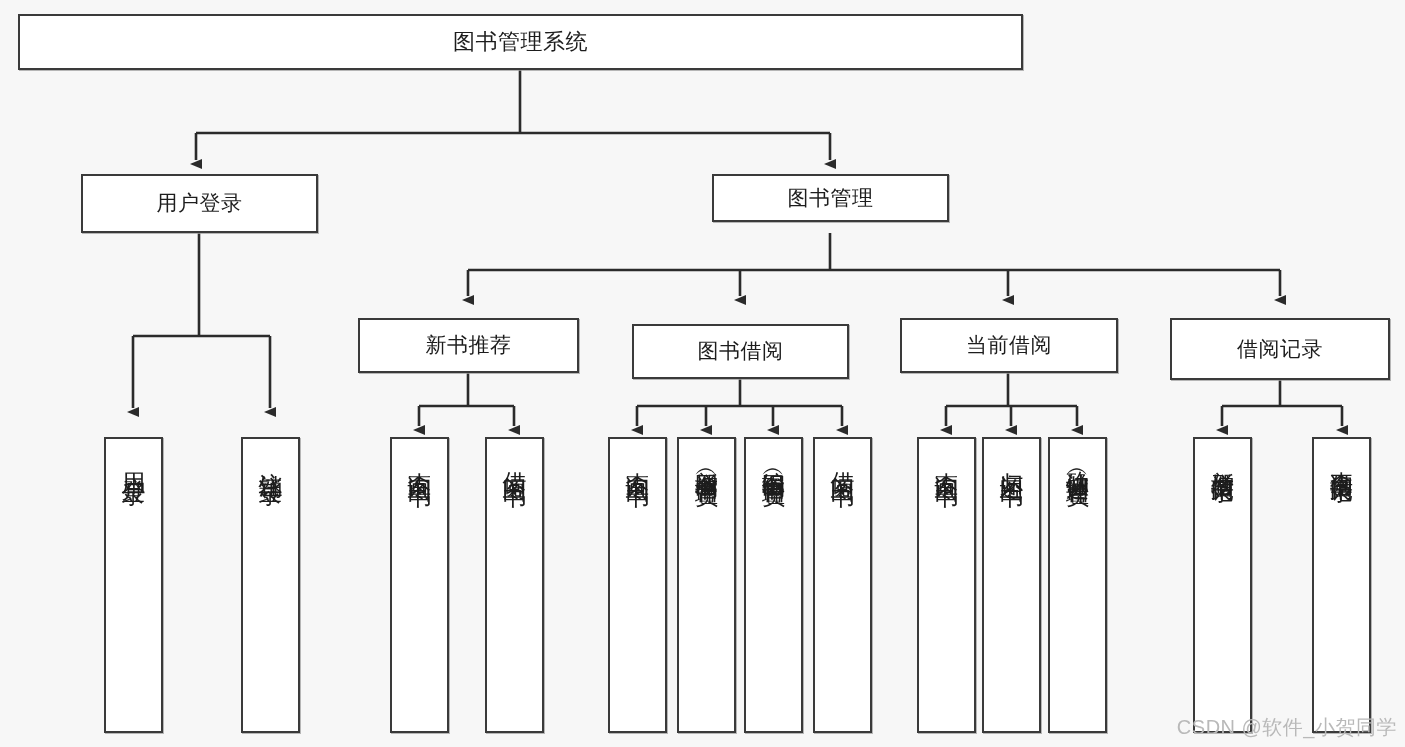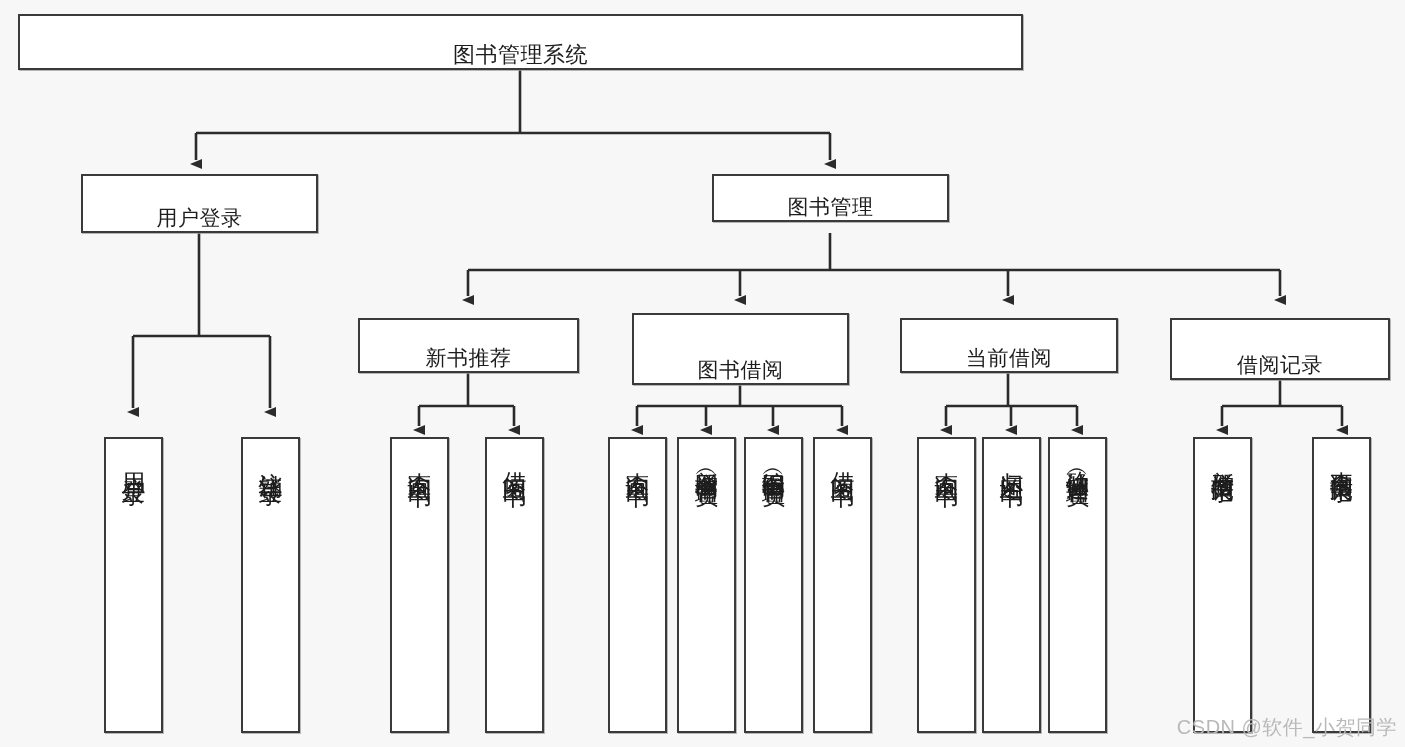--- a/index.html
+++ b/index.html
@@ -24,21 +24,21 @@
     height: 747px;
     pointer-events: none;
   }
   .node {
     position: absolute;
     box-sizing: border-box;
     background: #ffffff;
     border: 2px solid #3a3a3a;
     box-shadow: 1px 1px 0 rgba(160,160,160,0.75);
     display: flex;
-    align-items: flex-end;
+    align-items: center;
     justify-content: center;
     z-index: 2;
   }
   .node .label {
     color: #1d1d1d;
     line-height: 1.18;
     text-align: center;
     white-space: pre;
     letter-spacing: 0.5px;
   }
@@ -139,21 +139,21 @@
   </div>
 
   <div class="node horizontal" style="left:712px; top:174px; width:237px; height:48px;">
     <span class="label">图书管理</span>
   </div>
 
   <div class="node horizontal" style="left:358px; top:318px; width:221px; height:55px;">
     <span class="label">新书推荐</span>
   </div>
 
-  <div class="node horizontal" style="left:632px; top:313px; width:217px; height:72px;">
+  <div class="node horizontal" style="left:632px; top:324px; width:217px; height:55px;">
     <span class="label">图书借阅</span>
   </div>
 
   <div class="node horizontal" style="left:900px; top:318px; width:218px; height:55px;">
     <span class="label">当前借阅</span>
   </div>
 
   <div class="node horizontal" style="left:1170px; top:318px; width:220px; height:62px;">
     <span class="label">借阅记录</span>
   </div>

